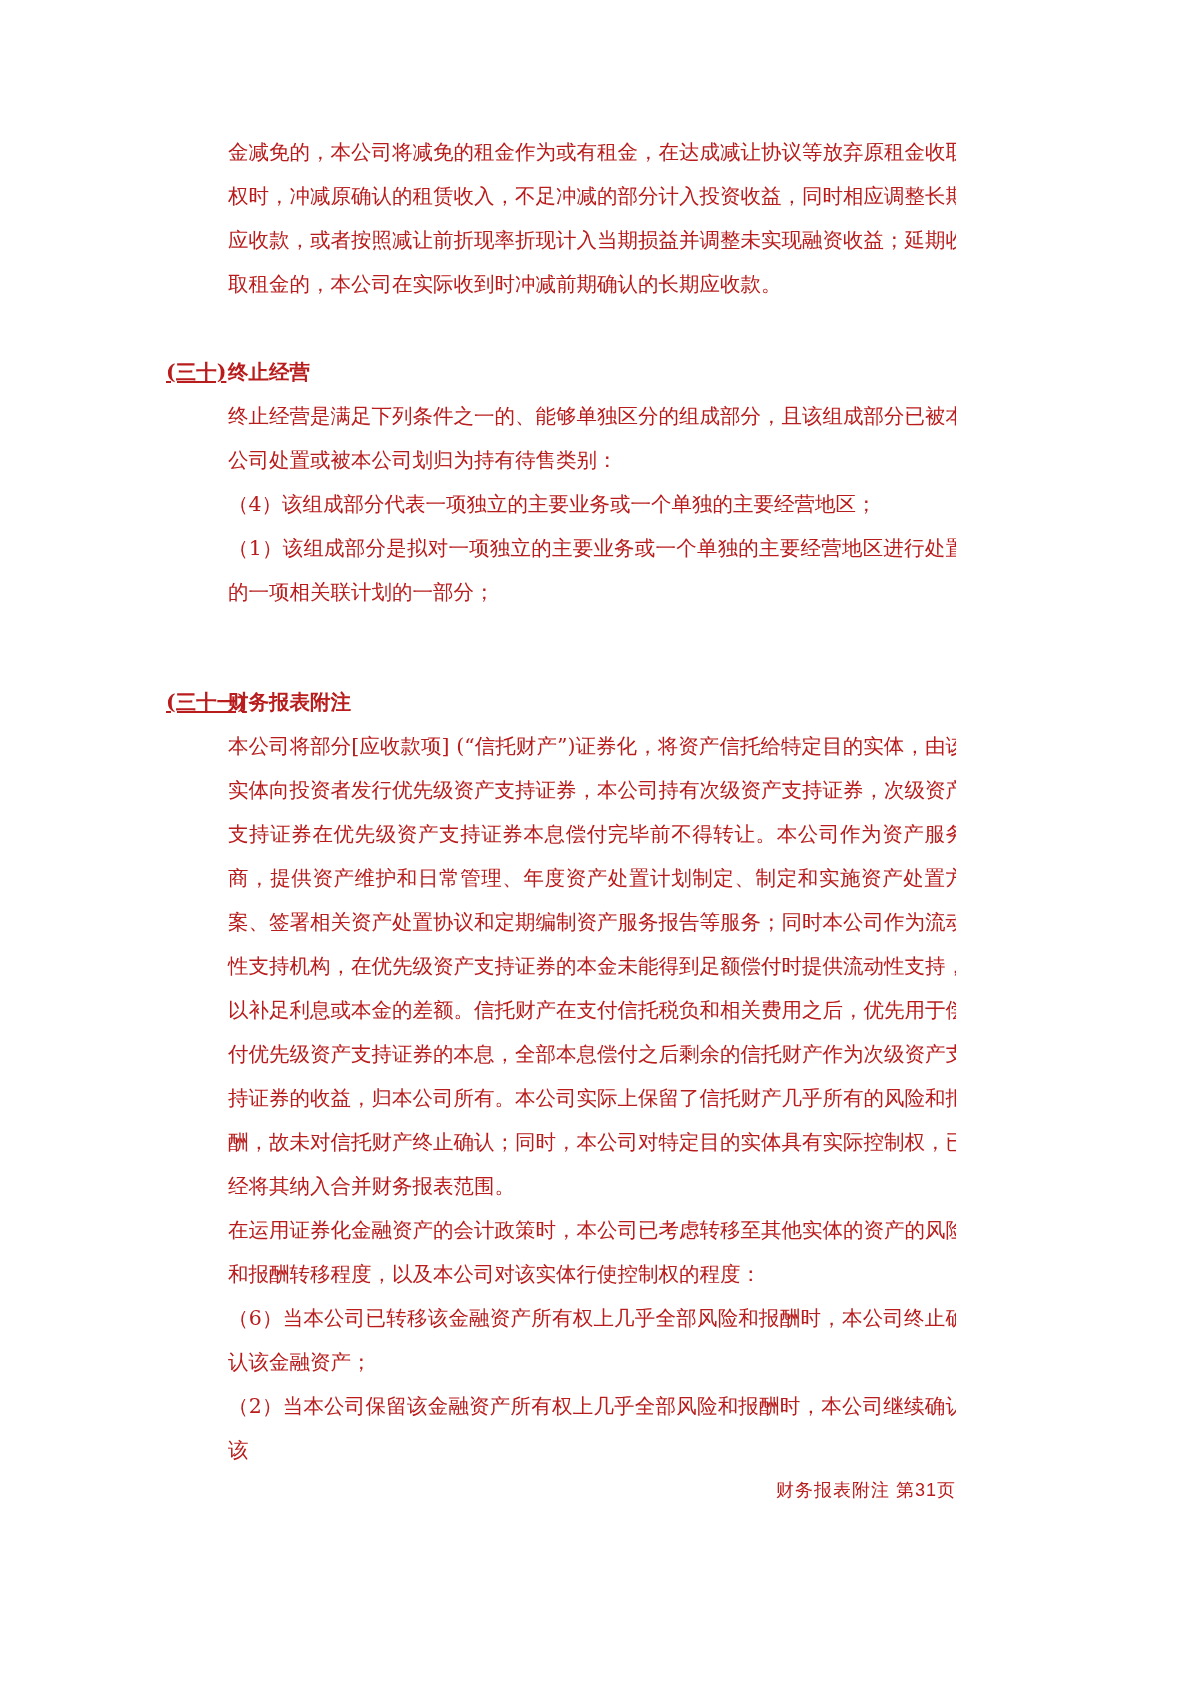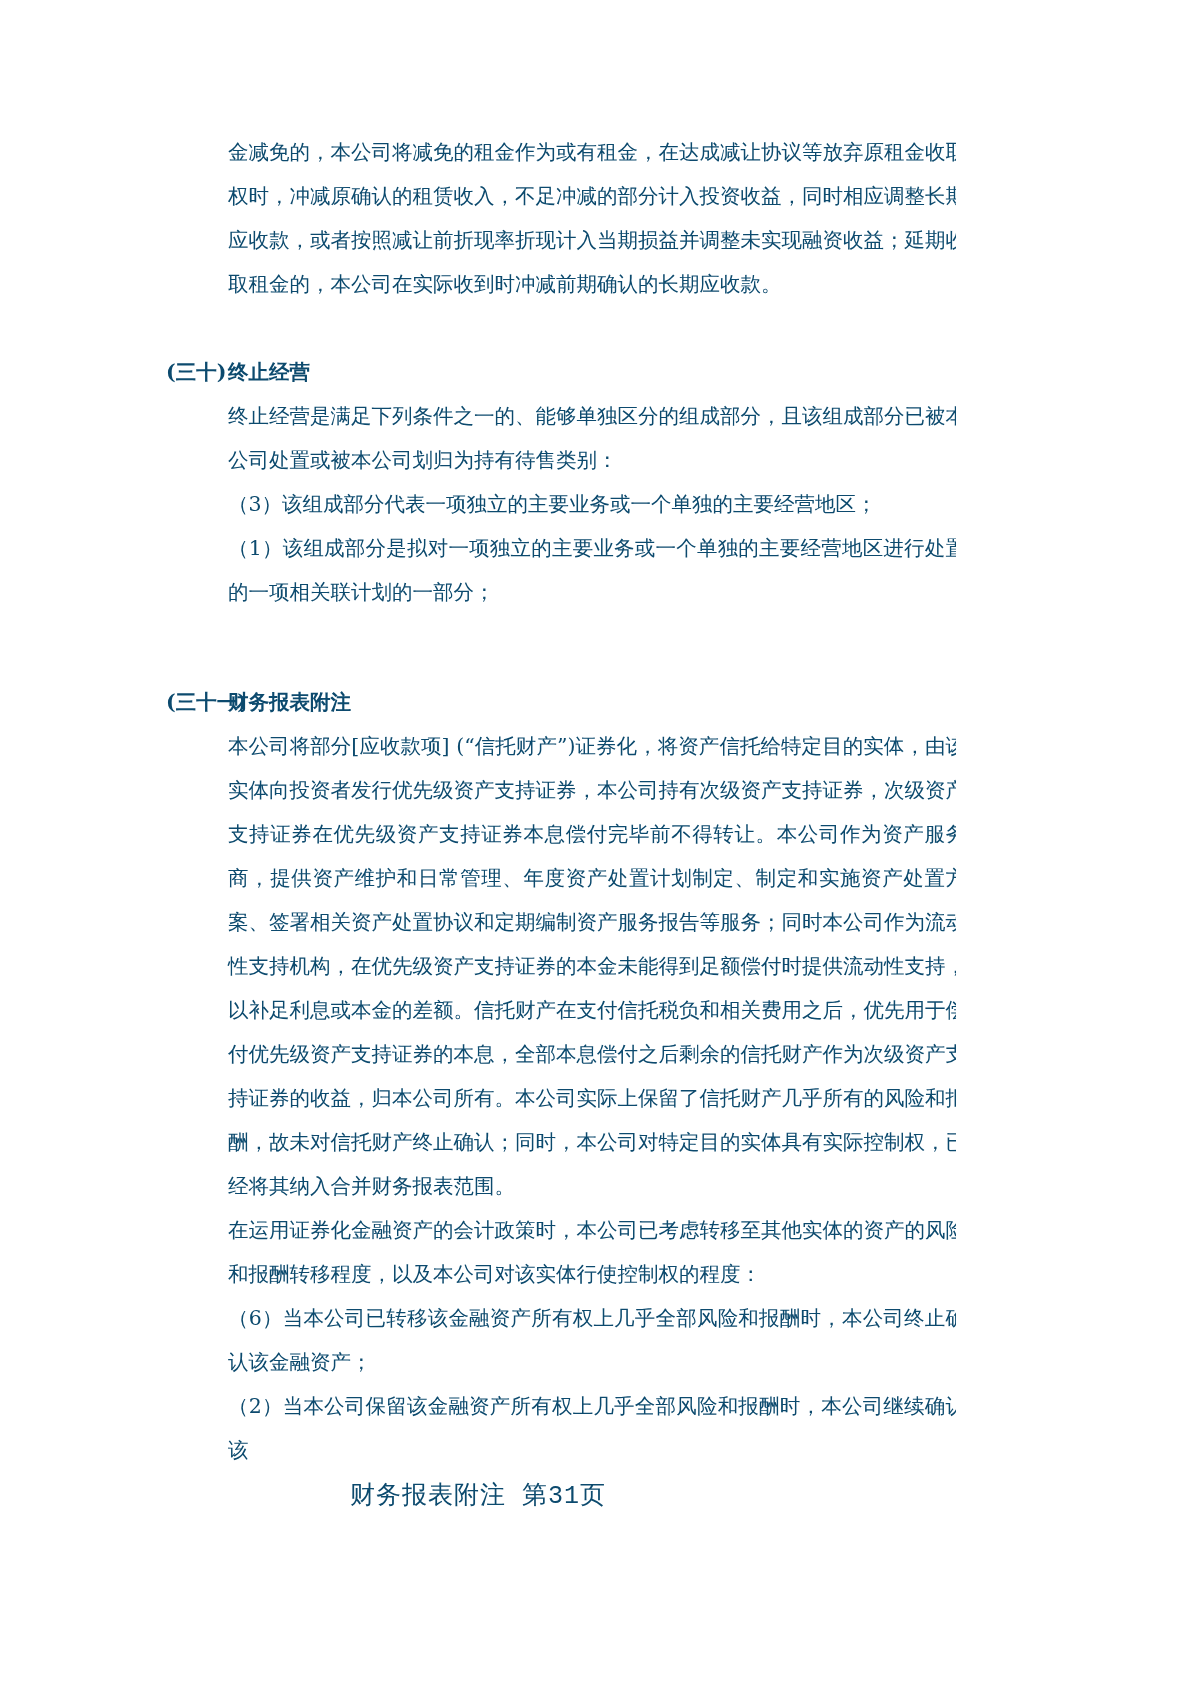--- a/index.html
+++ b/index.html
@@ -6,21 +6,21 @@
     margin: 0;
     padding: 0;
     background: #ffffff;
   }
   .page {
     width: 956px;
     height: 1697px;
     position: relative;
     background: #ffffff;
     font-family: "DejaVu Serif", "Liberation Serif", serif;
-    color: #0c4a6e;
+    color: #b91c1c;
     box-sizing: border-box;
     overflow: hidden;
   }
   .content {
     position: absolute;
     left: 166px;
     top: 130px;
     width: 800px;
   }
   .para {
@@ -38,51 +38,52 @@
     font-size: 20.5px;
     line-height: 44px;
     margin: 0;
     display: flex;
     white-space: nowrap;
   }
   .section-head .num {
     display: inline-block;
     width: 62px;
     flex: 0 0 62px;
+    text-decoration: underline;
   }
   .gap-sm { height: 22px; }
   .gap-md { height: 44px; }
   .footer {
     position: absolute;
     left: 0;
     right: 0;
     top: 1478px;
-    text-align: center;
-    font-size: 25px;
-    font-family: Liberation Mono, monospace;
+    text-align: right;
+    font-size: 18px;
+    font-family: Liberation Sans, sans-serif;
     letter-spacing: 1px;
   }
 </style>
 </head>
 <body>
 
 <div class="page">
   <div class="content">
 
     <p class="para indent-block">金减免的，本公司将减免的租金作为或有租金，在达成减让协议等放弃原租金收取权时，冲减原确认的租赁收入，不足冲减的部分计入投资收益，同时相应调整长期应收款，或者按照减让前折现率折现计入当期损益并调整未实现融资收益；延期收取租金的，本公司在实际收到时冲减前期确认的长期应收款。</p>
 
     <div class="gap-md"></div>
 
     <div class="section-head">
       <span class="num">(三十)</span>
       <span>终止经营</span>
     </div>
 
     <p class="para indent-block">终止经营是满足下列条件之一的、能够单独区分的组成部分，且该组成部分已被本公司处置或被本公司划归为持有待售类别：</p>
-    <p class="para indent-block">（3）该组成部分代表一项独立的主要业务或一个单独的主要经营地区；</p>
+    <p class="para indent-block">（4）该组成部分代表一项独立的主要业务或一个单独的主要经营地区；</p>
     <p class="para indent-block">（1）该组成部分是拟对一项独立的主要业务或一个单独的主要经营地区进行处置的一项相关联计划的一部分；</p>
 
     <div class="gap-md"></div>
     <div class="gap-sm"></div>
 
     <div class="section-head">
       <span class="num">(三十一)</span>
       <span>财务报表附注</span>
     </div>
 

